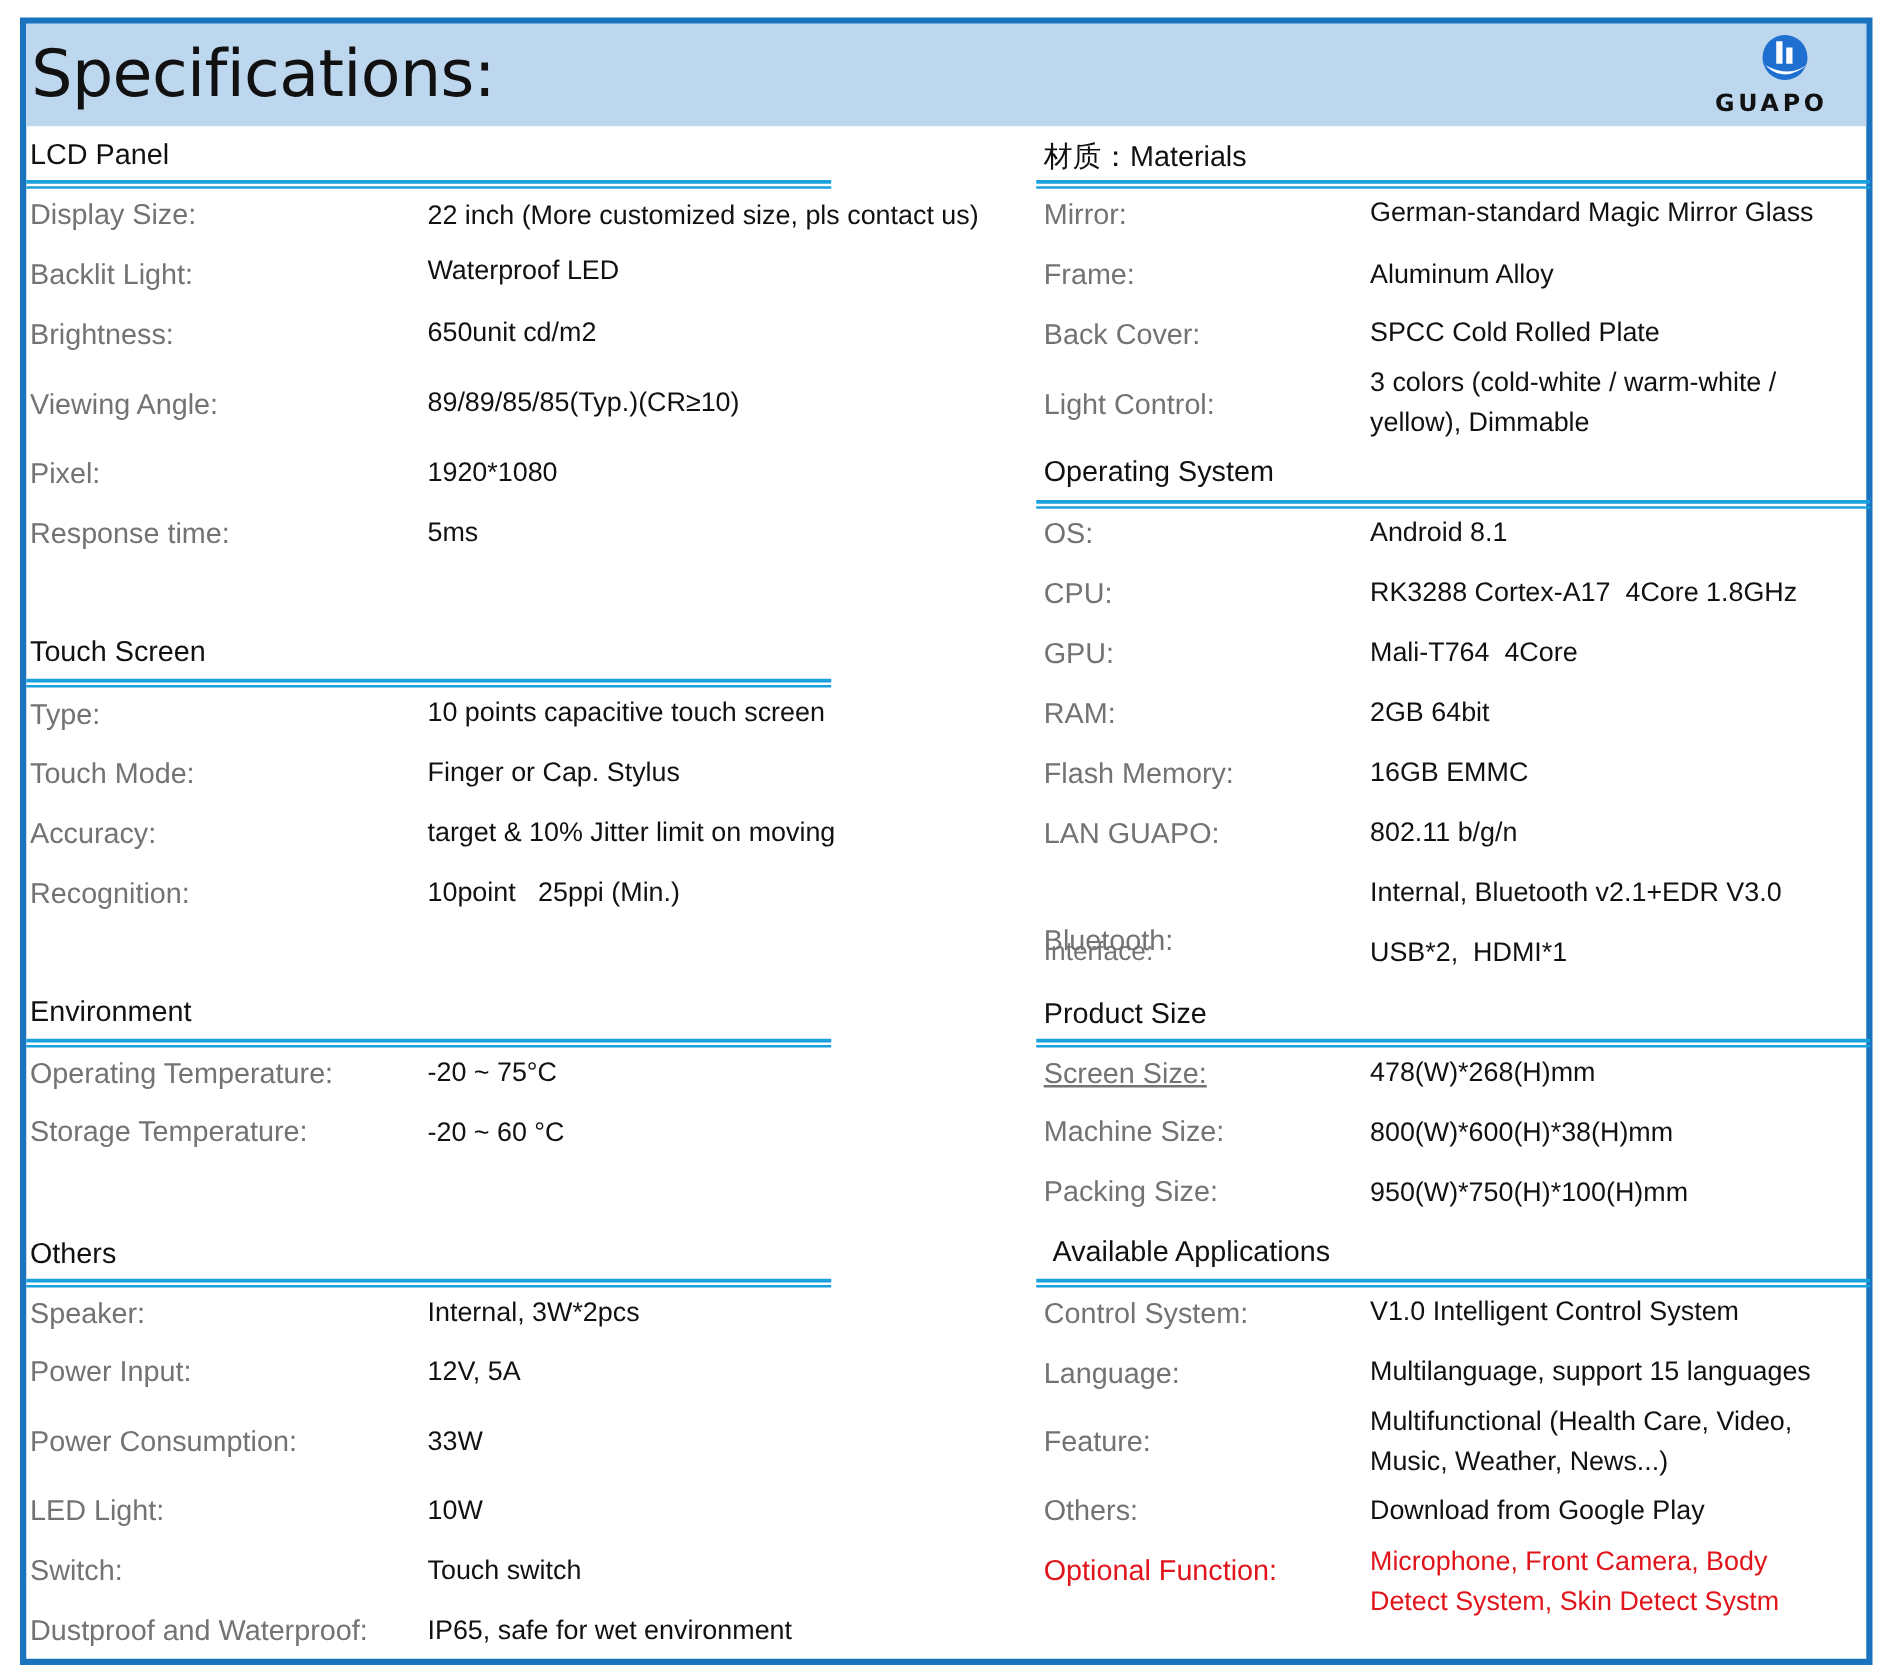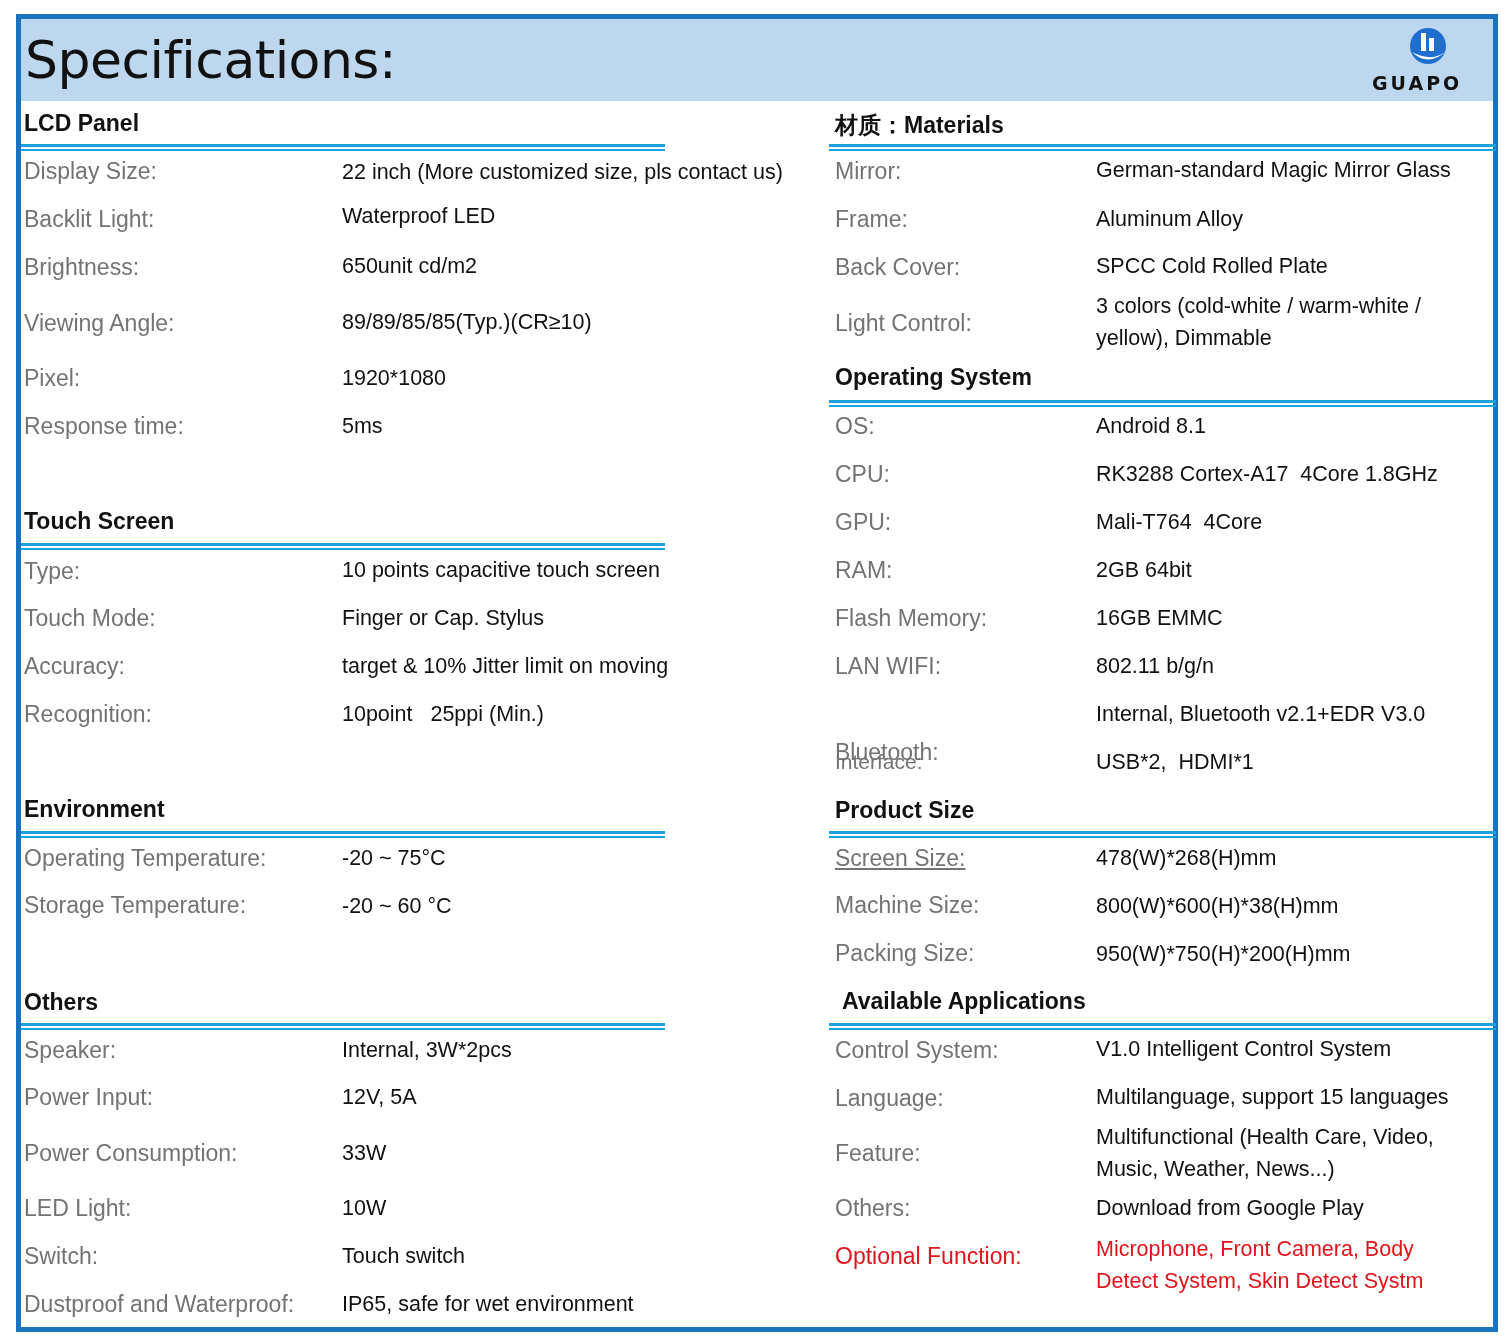--- a/index.html
+++ b/index.html
@@ -7,21 +7,21 @@
          font-family: "Liberation Sans", "DejaVu Sans", sans-serif; color: #111; }
   .frame { position: absolute; left: 16px; top: 14px; width: 1482px; height: 1318px;
            border: 5px solid #1a73bf; box-sizing: border-box; }
   .header { position: absolute; left: 21px; top: 19px; width: 1472px; height: 82px;
             background: #bdd7ee; }
   .title { position: absolute; left: 25px; top: 30px; font-size: 52px; color: #111;
            font-family: "DejaVu Sans", sans-serif; letter-spacing: -0.5px; }
   .logo { position: absolute; left: 1368px; top: 24px; width: 122px; height: 70px; }
   .logo-text { position: absolute; left: 1372px; top: 72px; font-size: 19px; font-weight: bold;
                letter-spacing: 3px; color: #111; font-family: "DejaVu Sans", sans-serif; }
-  .sec-title { position: absolute; font-weight: bold; font-size: 23px; color: #111; }
+  .sec-title { position: absolute; font-weight: normal; font-size: 23px; color: #111; }
   .rule { position: absolute; height: 7px; border-top: 3px solid #1ba1dd;
           border-bottom: 2px solid #1ba1dd; box-sizing: border-box; }
   .rule.left { left: 21px; width: 644px; }
   .rule.right { left: 829px; width: 667px; }
   .lbl { position: absolute; font-size: 23px; color: #737373; white-space: nowrap; }
   .val { position: absolute; font-size: 21.5px; color: #111; line-height: 32px; }
   .lbl.l { left: 24px; }
   .val.l { left: 342px; }
   .lbl.r { left: 835px; }
   .val.r { left: 1096px; width: 395px; }
@@ -106,35 +106,35 @@
 <div class="lbl r" style="top:413px;">OS:</div>
 <div class="val r" style="top:410px;">Android 8.1</div>
 <div class="lbl r" style="top:461px;">CPU:</div>
 <div class="val r" style="top:458px;white-space:pre;">RK3288 Cortex-A17  4Core 1.8GHz</div>
 <div class="lbl r" style="top:509px;">GPU:</div>
 <div class="val r" style="top:506px;white-space:pre;">Mali-T764  4Core</div>
 <div class="lbl r" style="top:557px;">RAM:</div>
 <div class="val r" style="top:554px;">2GB 64bit</div>
 <div class="lbl r" style="top:605px;">Flash Memory:</div>
 <div class="val r" style="top:602px;">16GB EMMC</div>
-<div class="lbl r" style="top:653px;">LAN WIFI:</div>
+<div class="lbl r" style="top:653px;">LAN GUAPO:</div>
 <div class="val r" style="top:650px;">802.11 b/g/n</div>
 <div class="lbl r" style="top:739px;">Bluetooth:</div>
 <div class="val r" style="top:698px;">Internal, Bluetooth v2.1+EDR V3.0</div>
 <div class="lbl r" style="top:750px;font-size:21px;">Interface:</div>
 <div class="val r" style="top:746px;white-space:pre;">USB*2,  HDMI*1</div>
 
 <div class="sec-title" style="left:835px;top:797px;">Product Size</div>
 <div class="rule right" style="top:831px;"></div>
 <div class="lbl r" style="top:845px;text-decoration:underline;">Screen Size:</div>
 <div class="val r" style="top:842px;">478(W)*268(H)mm</div>
 <div class="lbl r" style="top:892px;">Machine Size:</div>
 <div class="val r" style="top:890px;">800(W)*600(H)*38(H)mm</div>
 <div class="lbl r" style="top:940px;">Packing Size:</div>
-<div class="val r" style="top:938px;">950(W)*750(H)*200(H)mm</div>
+<div class="val r" style="top:938px;">950(W)*750(H)*100(H)mm</div>
 
 <div class="sec-title" style="left:842px;top:988px;">Available Applications</div>
 <div class="rule right" style="top:1023px;"></div>
 <div class="lbl r" style="top:1037px;">Control System:</div>
 <div class="val r" style="top:1033px;">V1.0 Intelligent Control System</div>
 <div class="lbl r" style="top:1085px;">Language:</div>
 <div class="val r" style="top:1081px;">Multilanguage, support 15 languages</div>
 <div class="lbl r" style="top:1140px;">Feature:</div>
 <div class="val r" style="top:1121px;width:380px;">Multifunctional (Health Care, Video, Music, Weather, News...)</div>
 <div class="lbl r" style="top:1195px;">Others:</div>

